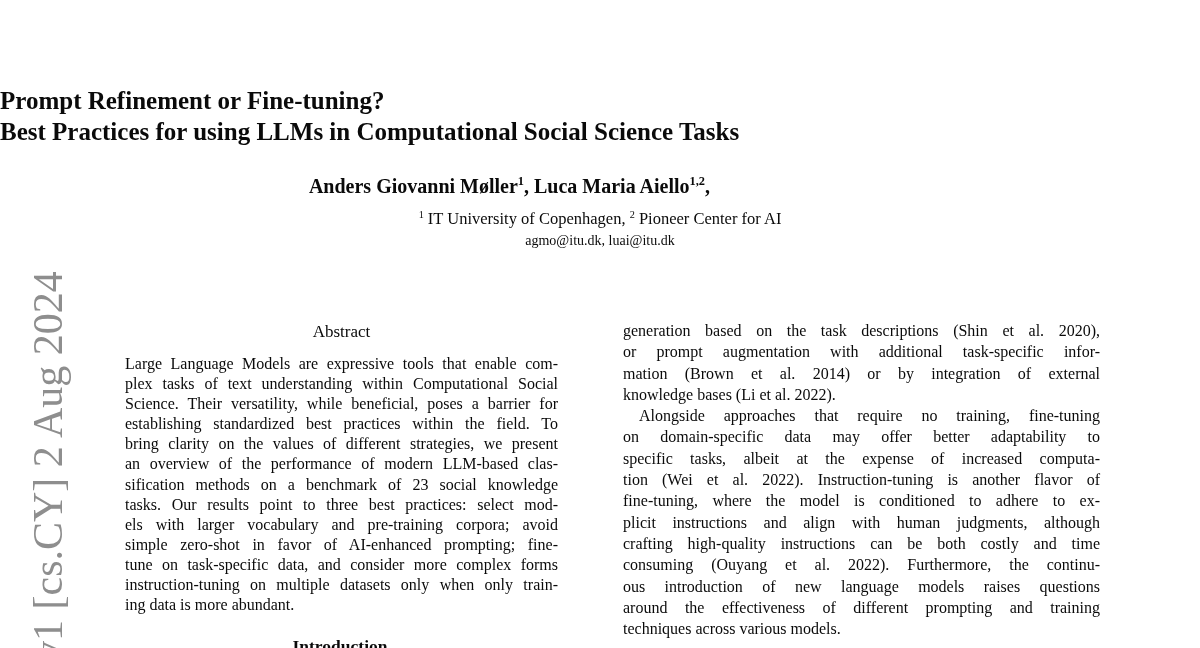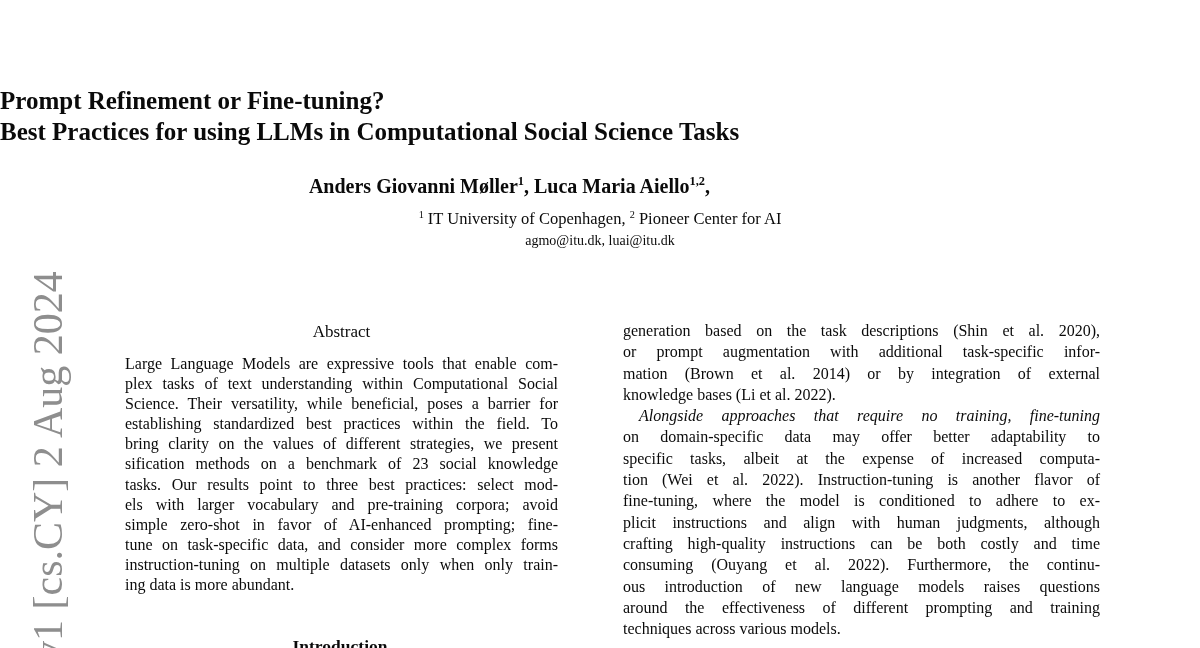--- a/index.html
+++ b/index.html
@@ -98,21 +98,20 @@
   .jline {
     text-align: justify;
     text-align-last: justify;
     white-space: normal;
   }
   .para .jline:last-child {
     text-align-last: left;
   }
   .jline.indent {
     text-indent: 16px;
-    font-style: italic;
   }
 </style>
 </head>
 <body>
 
 <div class="page">
 
   <div class="arxiv-stamp">v1  [cs.CY]  2 Aug 2024</div>
 
   <div class="title">
@@ -127,20 +126,21 @@
   <div class="emails">agmo@itu.dk, luai@itu.dk</div>
 
   <h2 class="abstract-heading">Abstract</h2>
 
   <div class="abstract-body para">
       <div class="jline">Large Language Models are expressive tools that enable com-</div>
       <div class="jline">plex tasks of text understanding within Computational Social</div>
       <div class="jline">Science. Their versatility, while beneficial, poses a barrier for</div>
       <div class="jline">establishing standardized best practices within the field. To</div>
       <div class="jline">bring clarity on the values of different strategies, we present</div>
+      <div class="jline">an overview of the performance of modern LLM-based clas-</div>
       <div class="jline">sification methods on a benchmark of 23 social knowledge</div>
       <div class="jline">tasks. Our results point to three best practices: select mod-</div>
       <div class="jline">els with larger vocabulary and pre-training corpora; avoid</div>
       <div class="jline">simple zero-shot in favor of AI-enhanced prompting; fine-</div>
       <div class="jline">tune on task-specific data, and consider more complex forms</div>
       <div class="jline">instruction-tuning on multiple datasets only when only train-</div>
       <div class="jline">ing data is more abundant.</div>
     </div>
 
   <h2 class="intro-heading">Introduction</h2>

